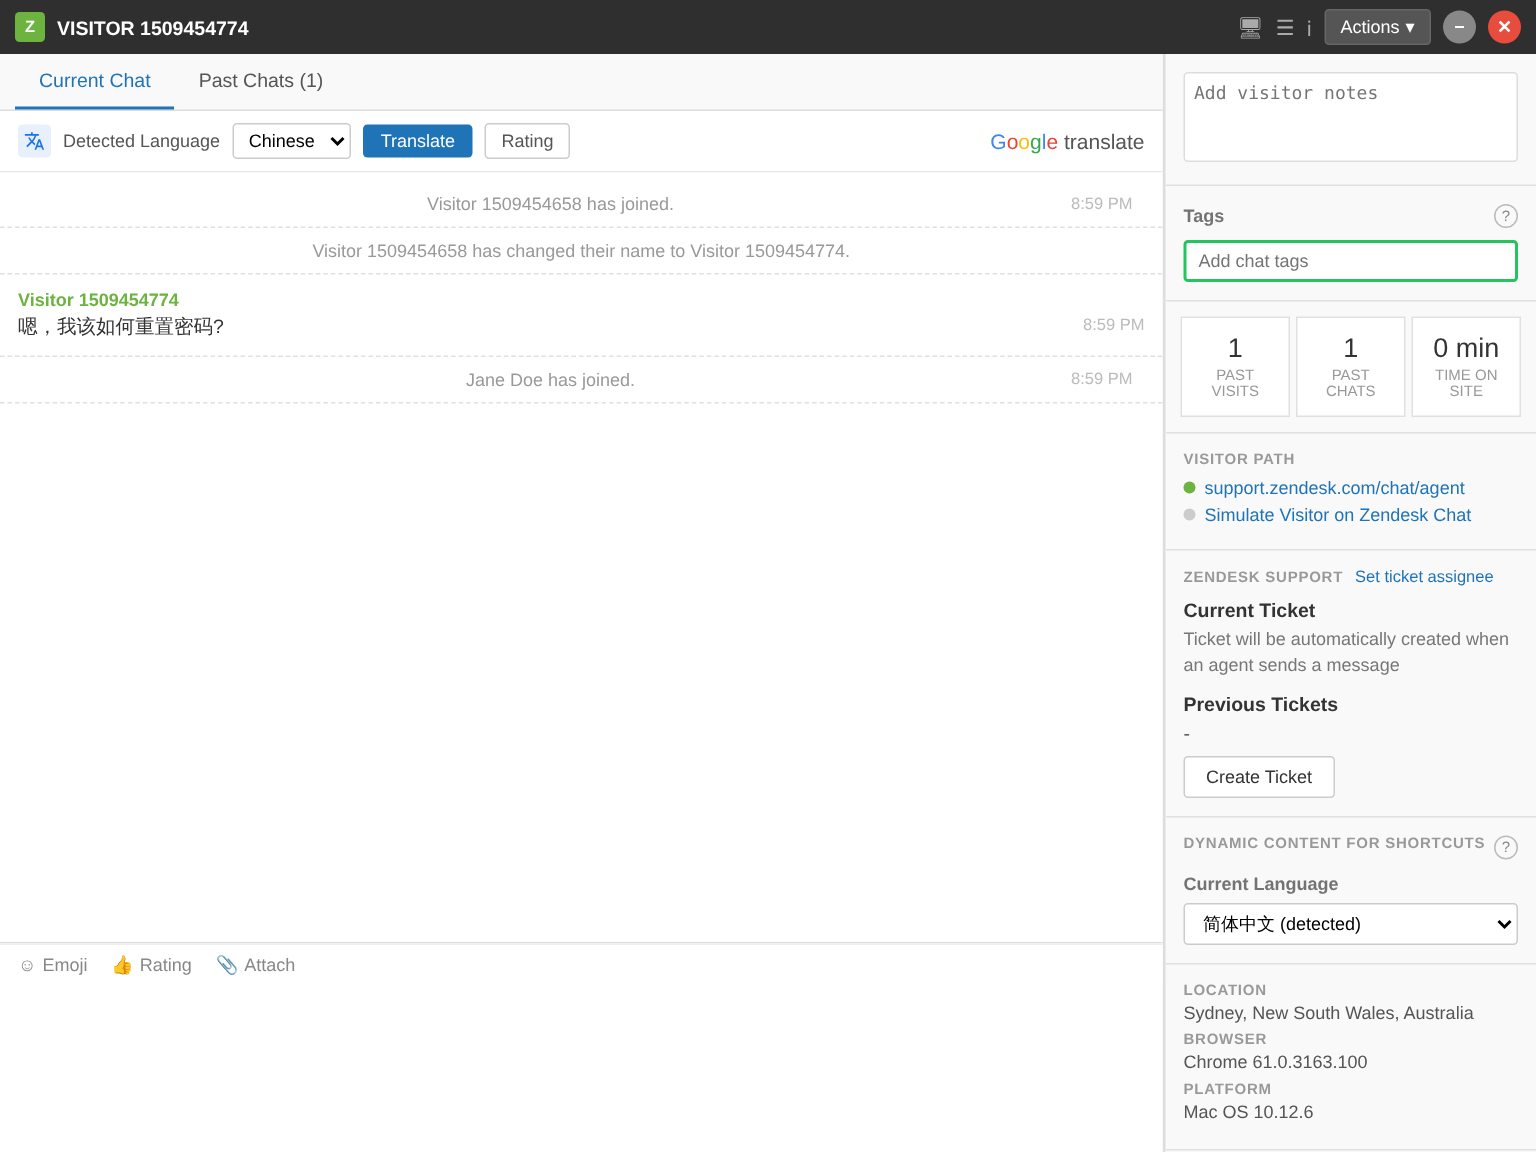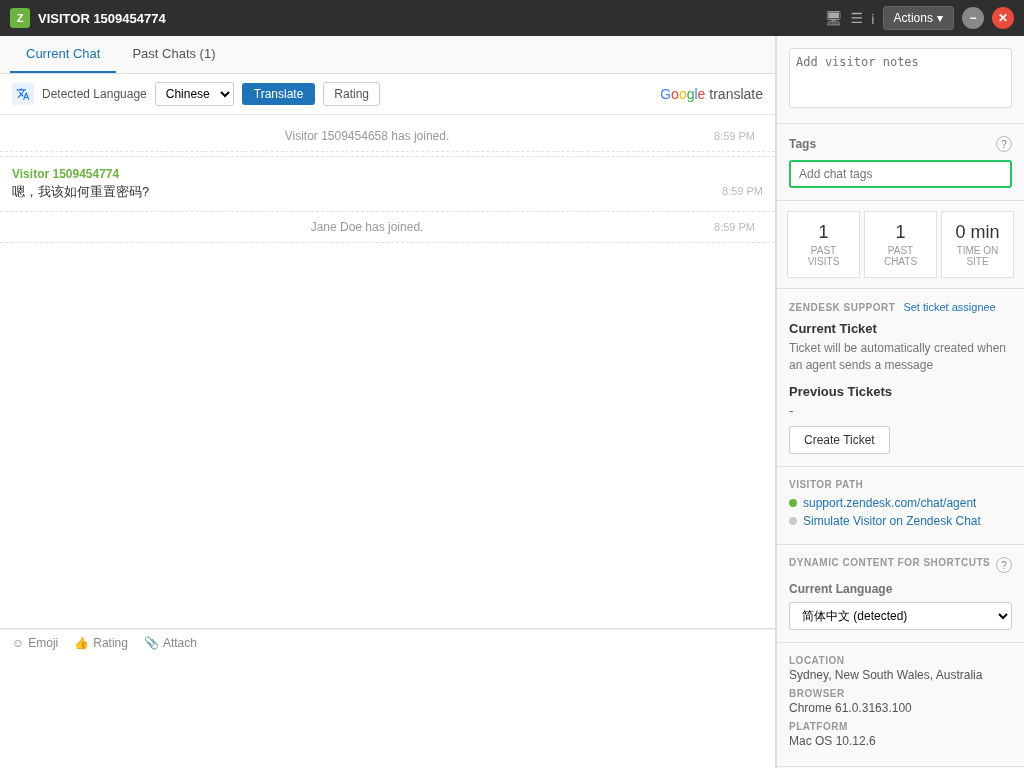--- a/index.html
+++ b/index.html
@@ -395,20 +395,23 @@
     </div>
 
     <div class="chat-messages">
 
       <div class="system-msg">
         <span class="msg-text">Visitor 1509454658 has joined.</span>
         <span class="msg-time">8:59 PM</span>
       </div>
       <hr class="chat-separator">
 
+      <div class="system-msg">
+        <span class="msg-text">Visitor 1509454658 has changed their name to Visitor 1509454774.</span>
+      </div>
       <hr class="chat-separator">
 
       <div class="visitor-msg-block">
         <div class="visitor-name">Visitor 1509454774</div>
         <div class="msg-row">
           <span class="msg-content">嗯，我该如何重置密码?</span>
           <span class="msg-time-right">8:59 PM</span>
         </div>
       </div>
       <hr class="chat-separator">
@@ -465,44 +468,44 @@
           <div class="stat-label">PAST CHATS</div>
         </div>
         <div class="stat-item">
           <div class="stat-number">0 min</div>
           <div class="stat-label">TIME ON SITE</div>
         </div>
       </div>
     </div>
 
     <div class="right-section">
+      <div class="subsection-label">VISITOR PATH</div>
+      <div class="path-item">
+        <div class="path-dot active"></div>
+        <span>support.zendesk.com/chat/agent</span>
+      </div>
+      <div class="path-item">
+        <div class="path-dot"></div>
+        <span>Simulate Visitor on Zendesk Chat</span>
+      </div>
+    </div>
+
+    <div class="right-section">
       <div class="support-header">
         <span class="support-label">ZENDESK SUPPORT</span>
         <a class="set-assignee-link">Set ticket assignee</a>
       </div>
       <div class="ticket-section-title">Current Ticket</div>
       <div class="ticket-desc">Ticket will be automatically created when an agent sends a message</div>
       <div class="prev-tickets-title">Previous Tickets</div>
       <div class="prev-tickets-val">-</div>
       <button class="create-ticket-btn">Create Ticket</button>
     </div>
 
     <div class="right-section">
-      <div class="subsection-label">VISITOR PATH</div>
-      <div class="path-item">
-        <div class="path-dot active"></div>
-        <span>support.zendesk.com/chat/agent</span>
-      </div>
-      <div class="path-item">
-        <div class="path-dot"></div>
-        <span>Simulate Visitor on Zendesk Chat</span>
-      </div>
-    </div>
-
-    <div class="right-section">
       <div class="dynamic-header">
         <span class="subsection-label">DYNAMIC CONTENT FOR SHORTCUTS</span>
         <div class="help-icon">?</div>
       </div>
       <div class="section-label" style="margin-bottom:6px;">Current Language</div>
       <select class="lang-select-styled">
         <option>简体中文 (detected)</option>
       </select>
     </div>
 

